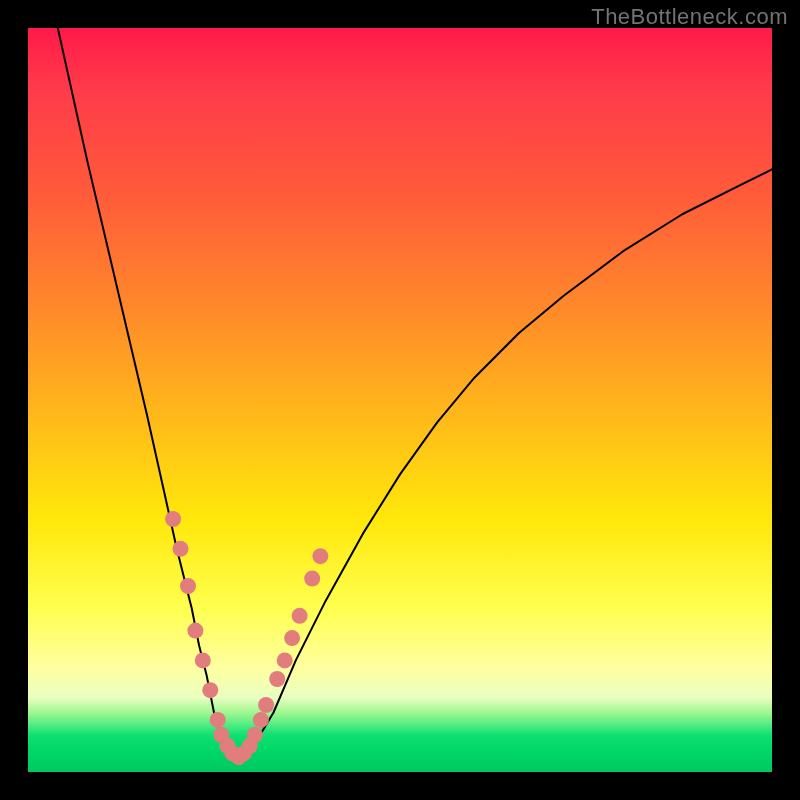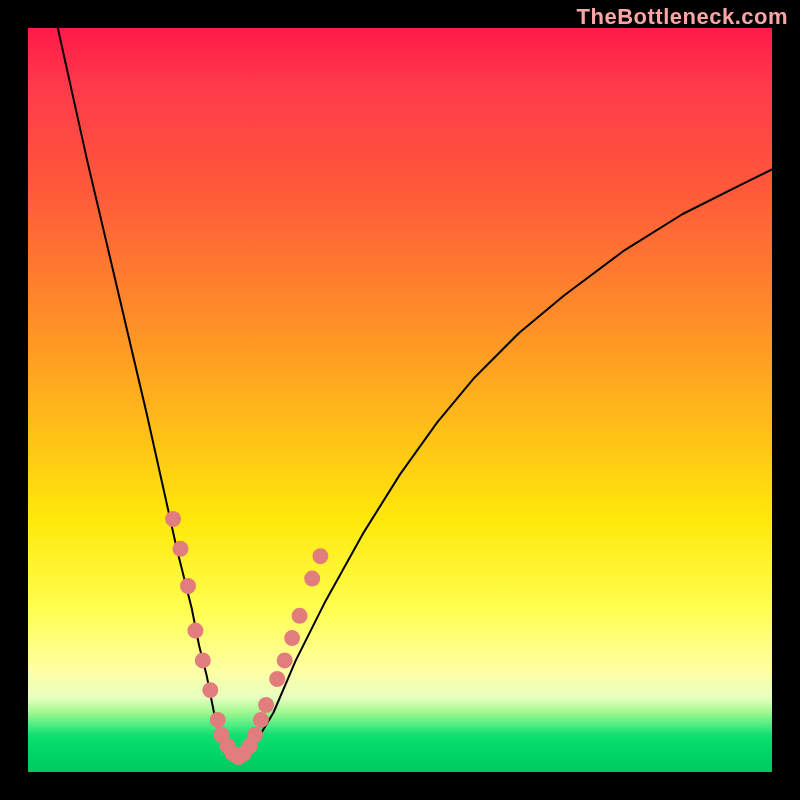--- a/index.html
+++ b/index.html
@@ -14,23 +14,23 @@
   .frame {
     position: relative;
     width: 800px;
     height: 800px;
     background: #000;
   }
   .watermark {
     position: absolute;
     top: 4px;
     right: 12px;
-    color: #fca5a5;
+    color: #737373;
     font-size: 22px;
-    font-weight: 700;
+    font-weight: 400;
     letter-spacing: 0.5px;
     z-index: 10;
   }
   .plot {
     position: absolute;
     left: 28px;
     top: 28px;
     width: 744px;
     height: 744px;
     

